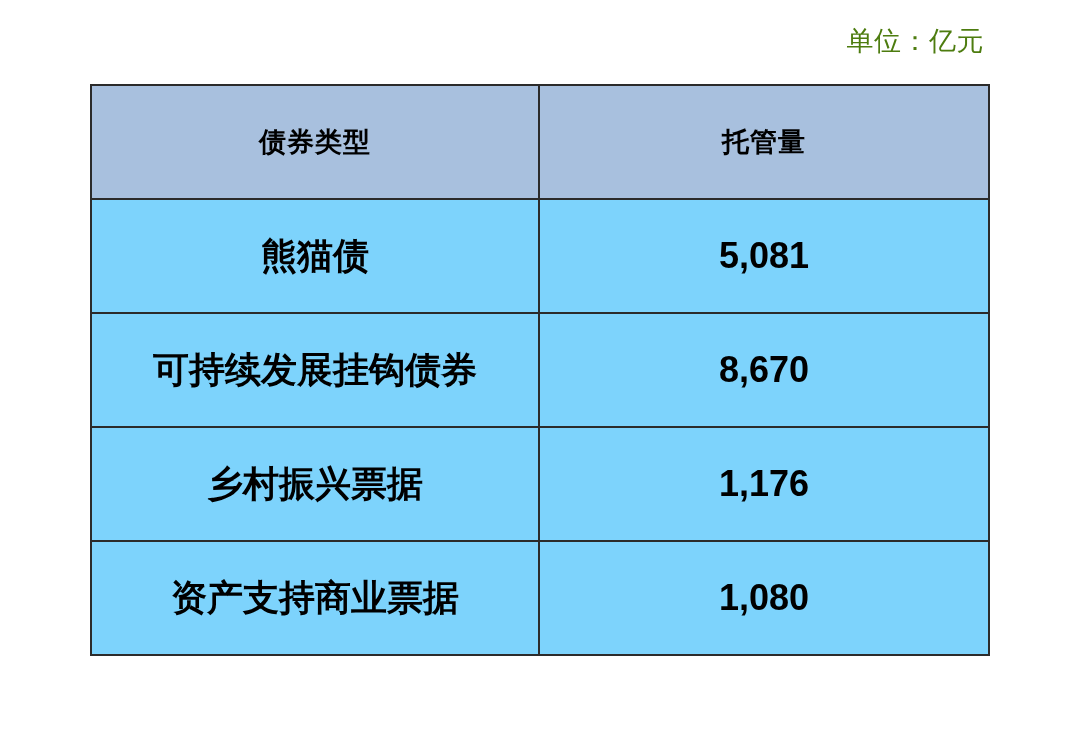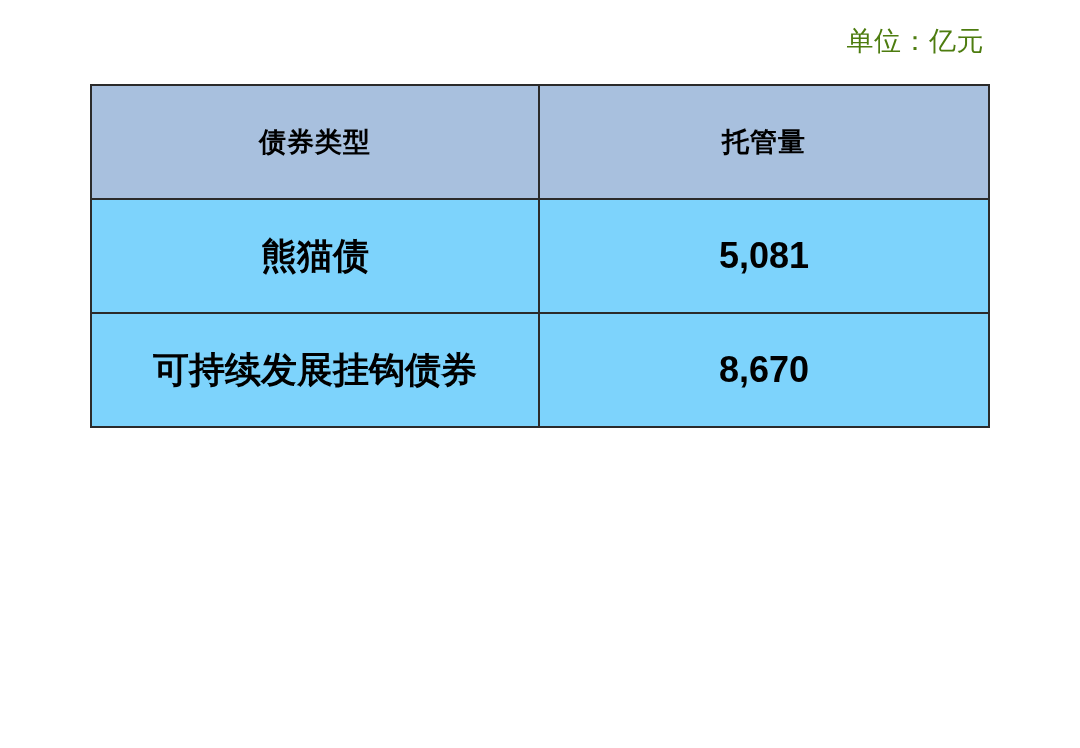--- a/index.html
+++ b/index.html
@@ -86,17 +86,25 @@
       </thead>
       <tbody>
         <tr>
           <td>熊猫债</td>
           <td>5,081</td>
         </tr>
         <tr>
           <td>可持续发展挂钩债券</td>
           <td>8,670</td>
         </tr>
+        <tr>
+          <td>乡村振兴票据</td>
+          <td>1,176</td>
+        </tr>
+        <tr>
+          <td>资产支持商业票据</td>
+          <td>1,080</td>
+        </tr>
       </tbody>
     </table>
   </div>
 
 </div>
 
 </body></html>

